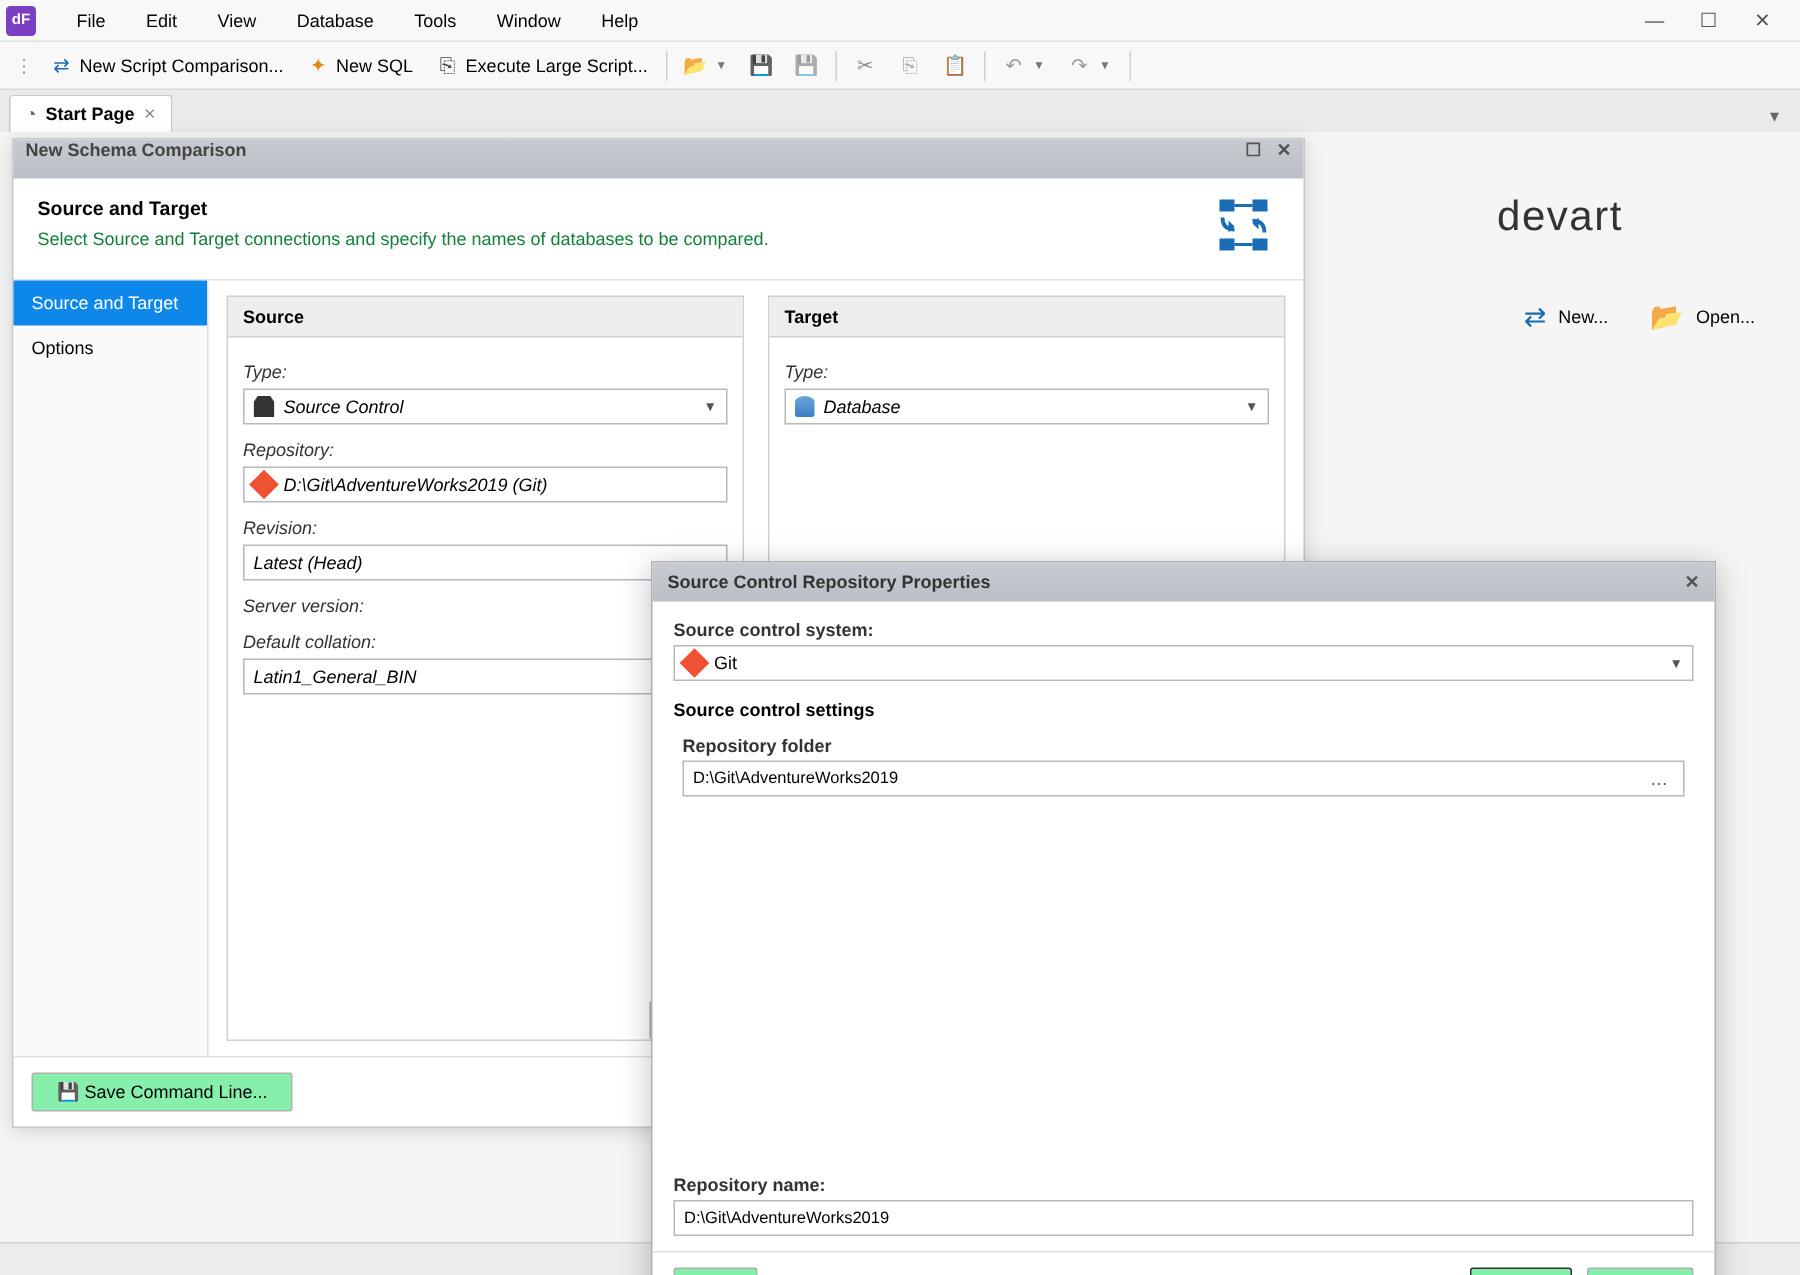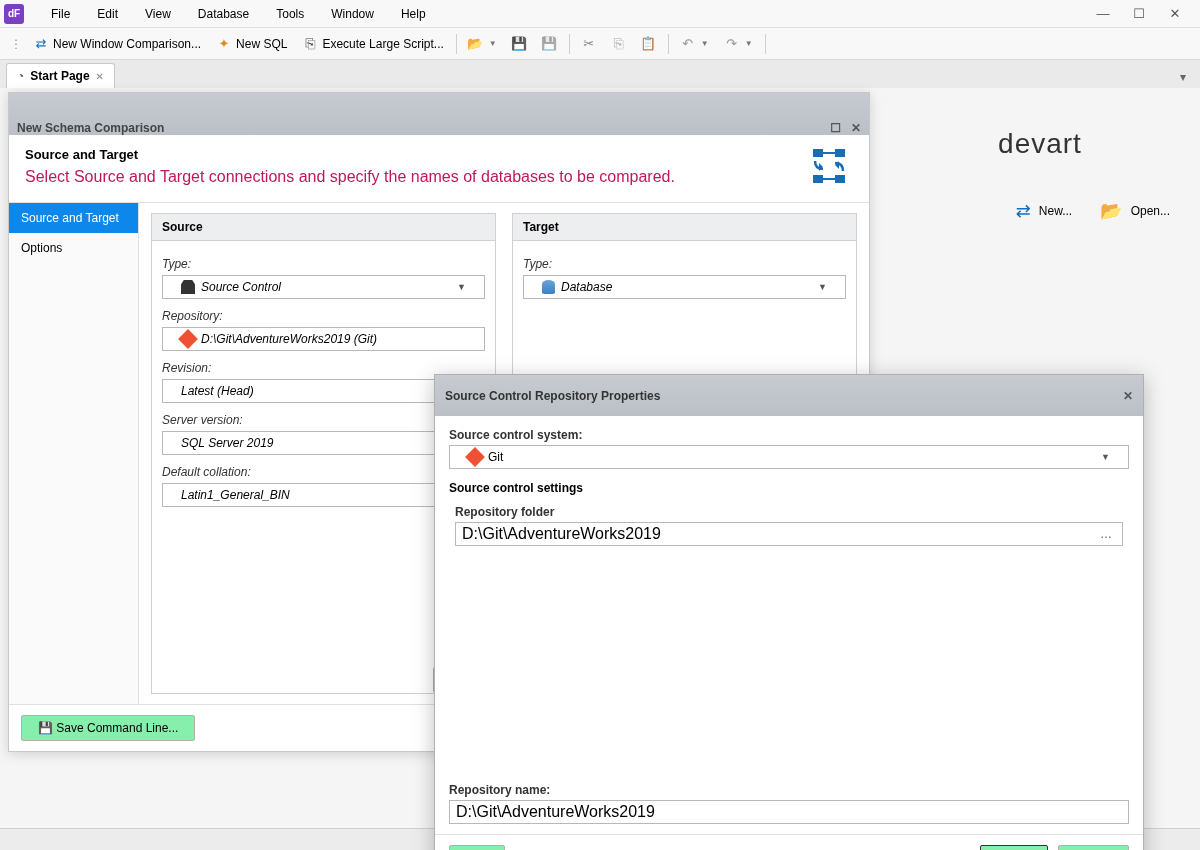--- a/index.html
+++ b/index.html
@@ -23,60 +23,60 @@
 .tab-strip { height: 28px; background:#eaeaea; display:flex; align-items:flex-end; padding:0 6px; }
 .tab { background:#fff; border:1px solid #c8c8c8; border-bottom:none; padding:5px 10px; display:flex; align-items:center; gap:6px; border-radius:3px 3px 0 0; }
 .tab-close { color:#888; cursor:pointer; font-size:10px; }
 .tab-overflow { margin-left:auto; padding:4px 8px; cursor:pointer; color:#666; }
 
 
 .main { position:relative; height: calc(850px - 28px - 32px - 28px - 22px); display:flex; }
 
 
 .wizard { position:absolute; left:8px; top:4px; width:862px; height:660px; background:#fff; border:1px solid #c8c8c8; box-shadow:0 2px 12px rgba(0,0,0,0.15); display:flex; flex-direction:column; }
-.wizard-titlebar { height:42px; background:linear-gradient(#c7cbd1,#bac0c6); display:flex; align-items:flex-end; padding:0 8px; color:#444; font-weight:600; }
+.wizard-titlebar { height:26px; background:linear-gradient(#c7cbd1,#bac0c6); display:flex; align-items:flex-start; padding:0 8px; color:#444; font-weight:600; }
 .wizard-title-ico { margin-left:auto; display:flex; gap:10px; color:#555;}
 .wizard-title-ico span{cursor:pointer;}
 .wizard-header { padding:12px 16px; border-bottom:1px solid #e0e0e0; display:flex; }
 .wizard-header-text h3 { font-weight:600; font-size:13px; margin-bottom:6px; }
-.wizard-header-text p { color:#be185d; font-size:16px; }
+.wizard-header-text p { color:#15803d; font-size:12px; }
 .wizard-header-ico { margin-left:auto; width:48px; text-align:center; color:#1a6fb8;}
 .wizard-body { flex:1; display:flex; }
 .wizard-nav { width:130px; background:#fafafa; border-right:1px solid #e0e0e0; }
 .wizard-nav-item { padding:8px 12px; cursor:pointer; }
 .wizard-nav-item.active { background:#0d87e9; color:#fff; }
 .wizard-content { flex:1; padding:10px 12px; display:flex; gap:16px; }
 .panel { flex:1; border:1px solid #d0d0d0; display:flex; flex-direction:column; min-width:0; }
 .panel-head { background:#eceef0; padding:6px 10px; font-weight:600; border-bottom:1px solid #d0d0d0; }
 .panel-body { padding:10px 10px; display:flex; flex-direction:column; gap:4px;font-style:italic; }
 .fld-label { color:#333; margin-top:6px; }
-.fld { border:1px solid #b8b8b8; padding:4px 18px; background:#fff; display:flex; align-items:center; gap:6px; height:24px; }
+.fld { border:1px solid #b8b8b8; padding:4px 6px; background:#fff; display:flex; align-items:center; gap:6px; height:24px; }
 .fld .dd { margin-left:auto; color:#555; font-size:9px; cursor:pointer; }
 .chk { display:flex; align-items:center; gap:8px; margin-top:10px; }
 .chk-box { width:14px; height:14px; border:1px solid #999; background:#fff; }
 .wizard-footer { padding:10px 12px; border-top:1px solid #e0e0e0; display:flex; align-items:center; gap:8px; }
 .btn { border:1px solid #b0b0b0; background:#86efac; padding:5px 16px; cursor:pointer; border-radius:2px; }
 .copy-btn-row { padding:8px 12px 0 12px; display:flex; justify-content:flex-end; }
 
 
 .side-panel { position:absolute; right:0; top:0; width:320px; padding:40px 30px; text-align:right;}
 .brand { font-size:28px; font-weight:300; color:#333; letter-spacing:1px;text-align:center; }
 .side-actions { margin-top:40px; display:flex; gap:28px; justify-content:flex-end; }
 .side-act { display:flex; align-items:center; gap:8px; cursor:pointer; }
 .side-act-ico { font-size:18px; }
 
 
 .modal { position:absolute; left:434px; top:286px; width:710px; height:508px; background:#fff; border:1px solid #b0b0b0; box-shadow:0 4px 20px rgba(0,0,0,0.25); display:flex; flex-direction:column; z-index:10; }
-.modal-titlebar { height:41px; background:linear-gradient(#c7cbd1,#bac0c6); display:flex; align-items:center; padding:0 10px; font-weight:600; color:#333; }
+.modal-titlebar { height:26px; background:linear-gradient(#c7cbd1,#bac0c6); display:flex; align-items:center; padding:0 10px; font-weight:600; color:#333; }
 .modal-close { margin-left:auto; cursor:pointer; color:#555; }
 .modal-body { flex:1; padding:10px 14px; display:flex; flex-direction:column; }
 .modal-body .fld-label{ margin-top:2px; margin-bottom:3px;font-weight:bold;}
 .section-head { font-weight:600; margin:12px 0 8px 0; }
 .input-row { border:1px solid #b8b8b8; padding:3px 6px; display:flex; align-items:center; height:24px; }
-.input-row input { border:none; outline:none; flex:1; font-size:16px; }
+.input-row input { border:none; outline:none; flex:1; font-size:11px; }
 .ell { color:#555; cursor:pointer; padding:0 4px; }
 .modal-footer { padding:10px 14px; border-top:1px solid #e0e0e0; display:flex; align-items:center; }
 .modal-footer .right { margin-left:auto; display:flex; gap:10px; }
 .btn.primary { border:1px solid #333; padding:5px 24px; }
 
 
 .status-bar { position:absolute; bottom:0; left:0; right:0; height:22px; background:#ececec; border-top:1px solid #d0d0d0; }
 
 .ico-git { width:14px; height:14px; background:#f05133; transform:rotate(45deg); display:inline-block; }
 .ico-sc { width:14px; height:14px; display:inline-block; background:#333; clip-path: polygon(20% 0, 80% 0, 100% 30%, 100% 100%, 0 100%, 0 30%);}
@@ -103,21 +103,21 @@
     <span class="win-ctrl">—</span>
     <span class="win-ctrl">☐</span>
     <span class="win-ctrl">✕</span>
   </div>
 </div>
 
 <div class="toolbar">
   <span style="color:#999; padding:0 2px;">⋮</span>
   <div class="tb-btn">
     <span class="tb-ico ico-compare">⇄</span>
-    <span>New Window Comparison...</span>
+    <span>New Script Comparison...</span>
   </div>
   <div class="tb-btn">
     <span class="tb-ico" style="color:#e08a1e;">✦</span>
     <span>New SQL</span>
   </div>
   <div class="tb-btn">
     <span class="tb-ico" style="color:#444;">⎘</span>
     <span>Execute Large Script...</span>
   </div>
   <span class="tb-sep"></span>
@@ -225,23 +225,20 @@
             <div class="fld-label">Repository:</div>
             <div class="fld">
               <span class="ico-git"></span>
               <span>D:\Git\AdventureWorks2019  (Git)</span>
             </div>
             <div class="fld-label">Revision:</div>
             <div class="fld">
               <span>Latest (Head)</span>
             </div>
             <div class="fld-label">Server version:</div>
-            <div class="fld">
-              <span>SQL Server 2019</span>
-            </div>
             <div class="fld-label">Default collation:</div>
             <div class="fld">
               <span>Latin1_General_BIN</span>
             </div>
           </div>
           <div style="flex:1"></div>
           <div class="copy-btn-row">
             <button class="btn" style="padding:5px 10px;">Copy</button>
           </div>
         </div>

